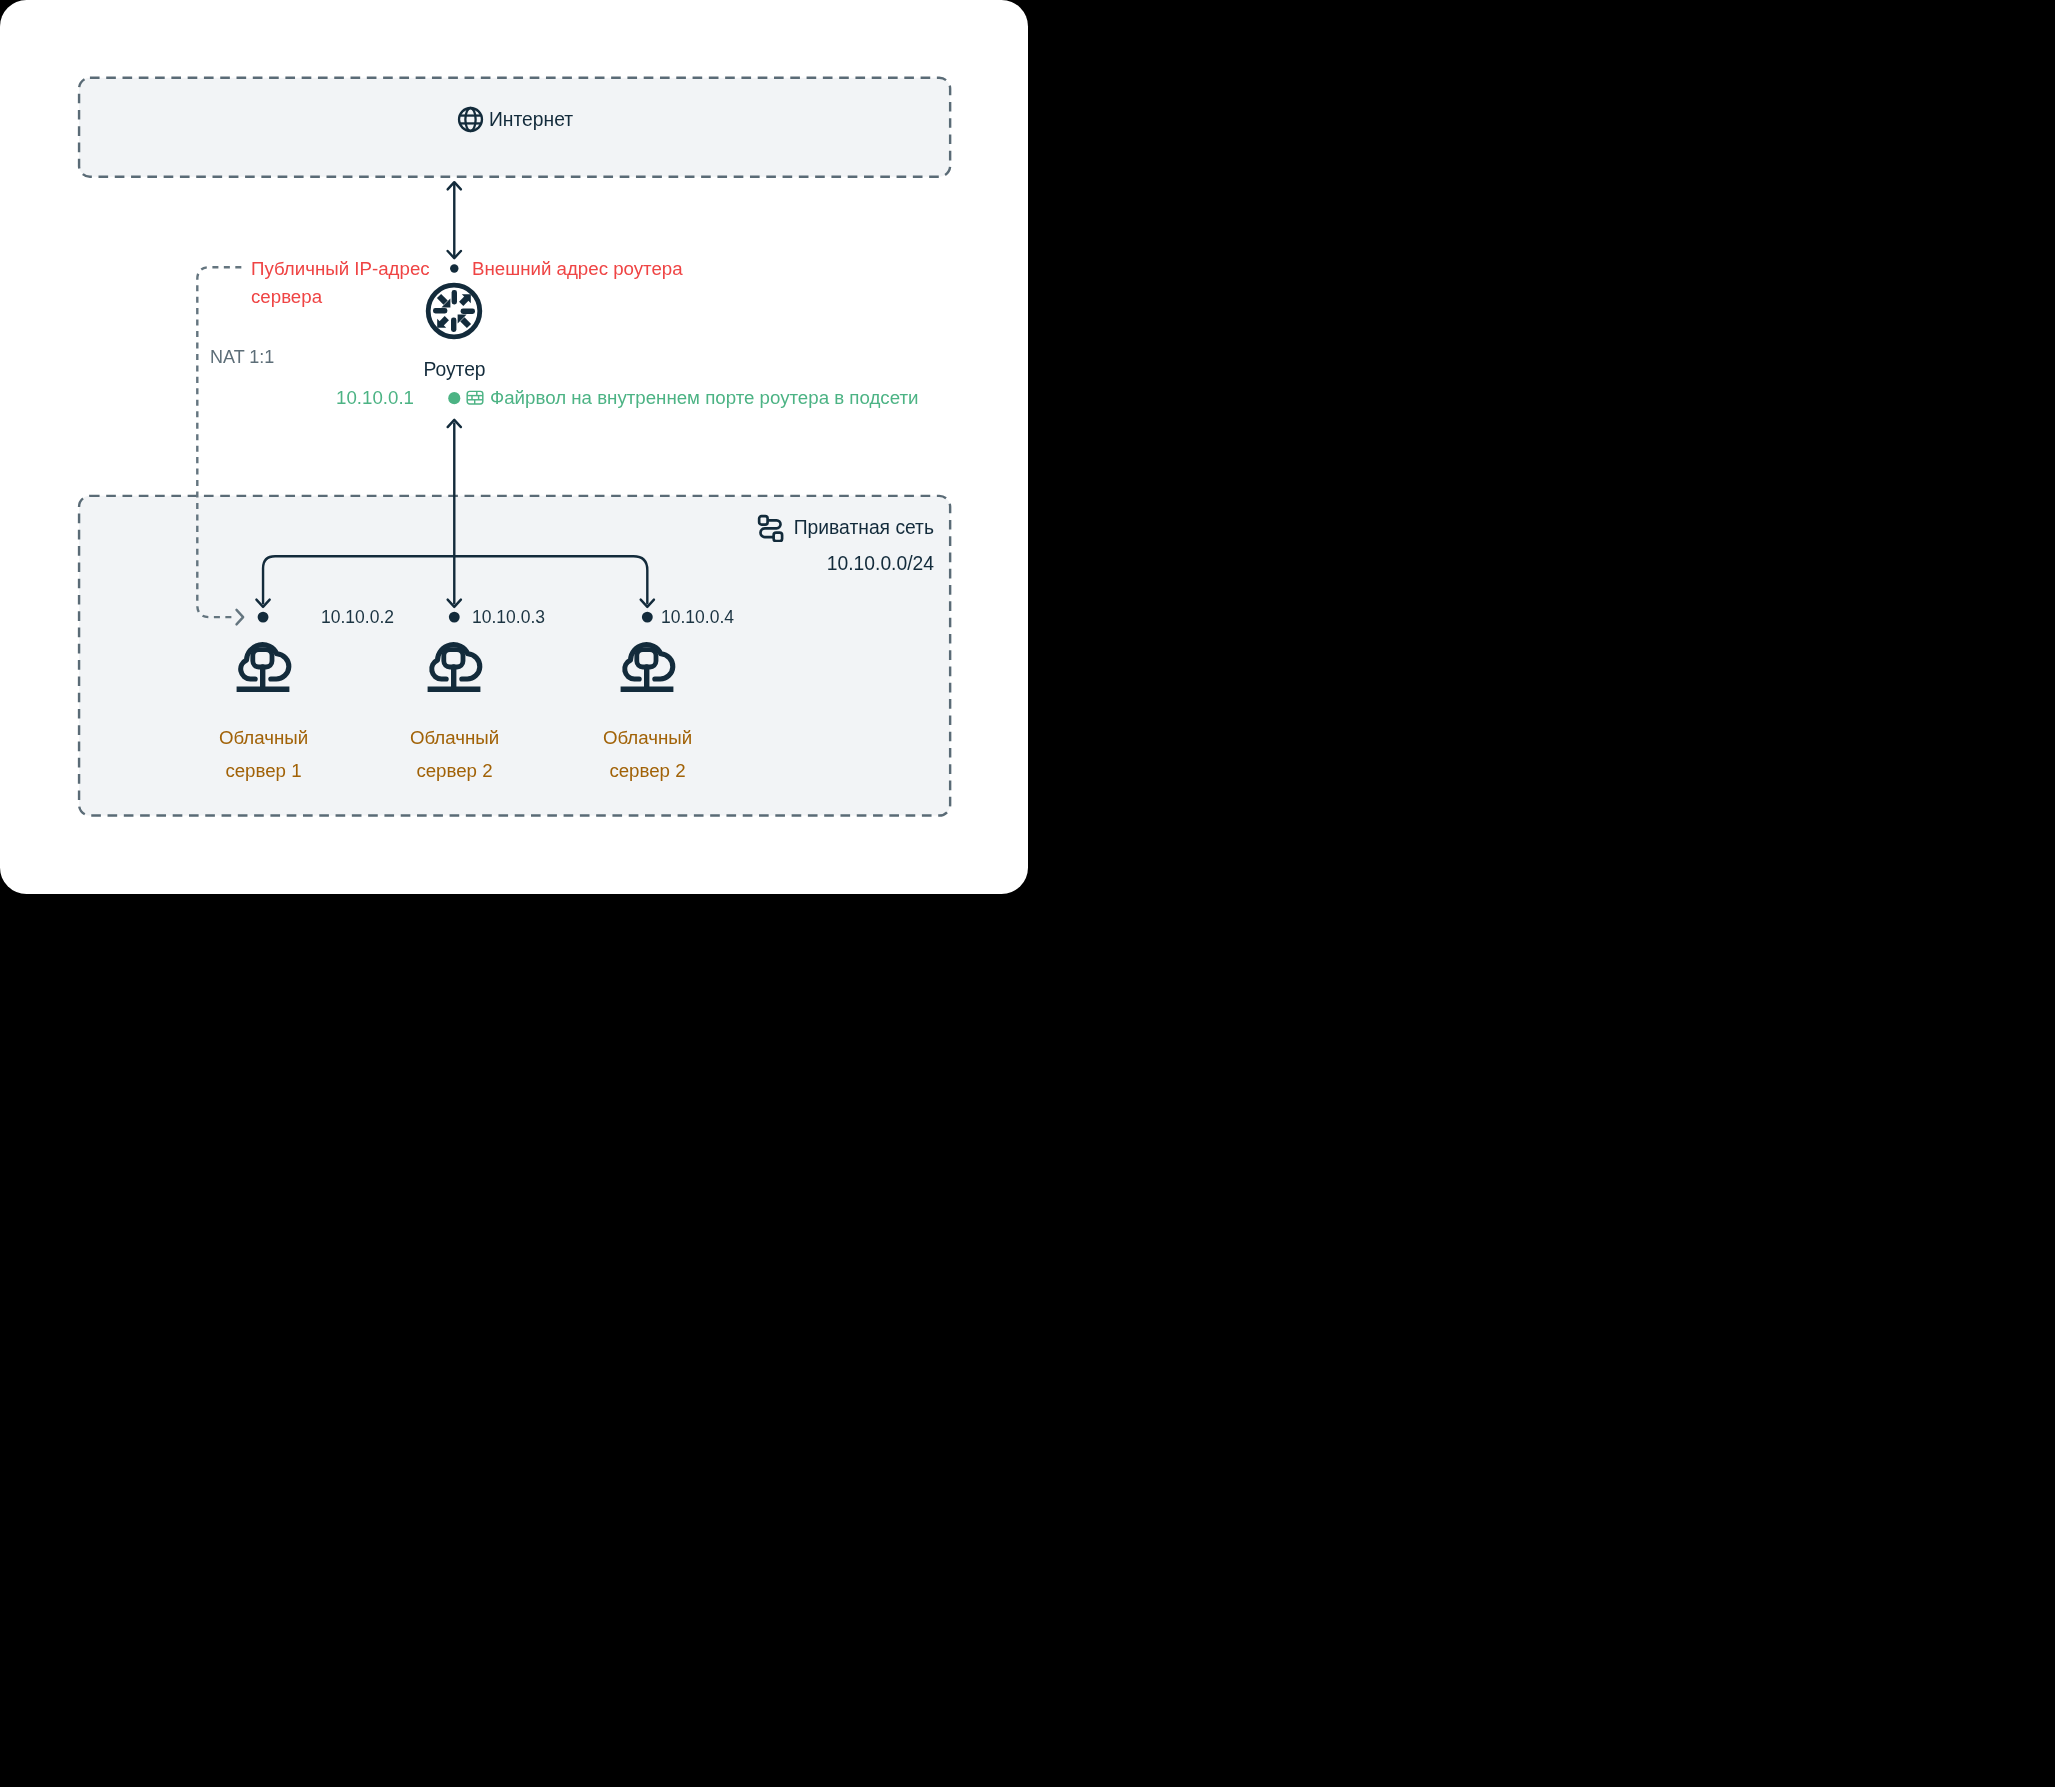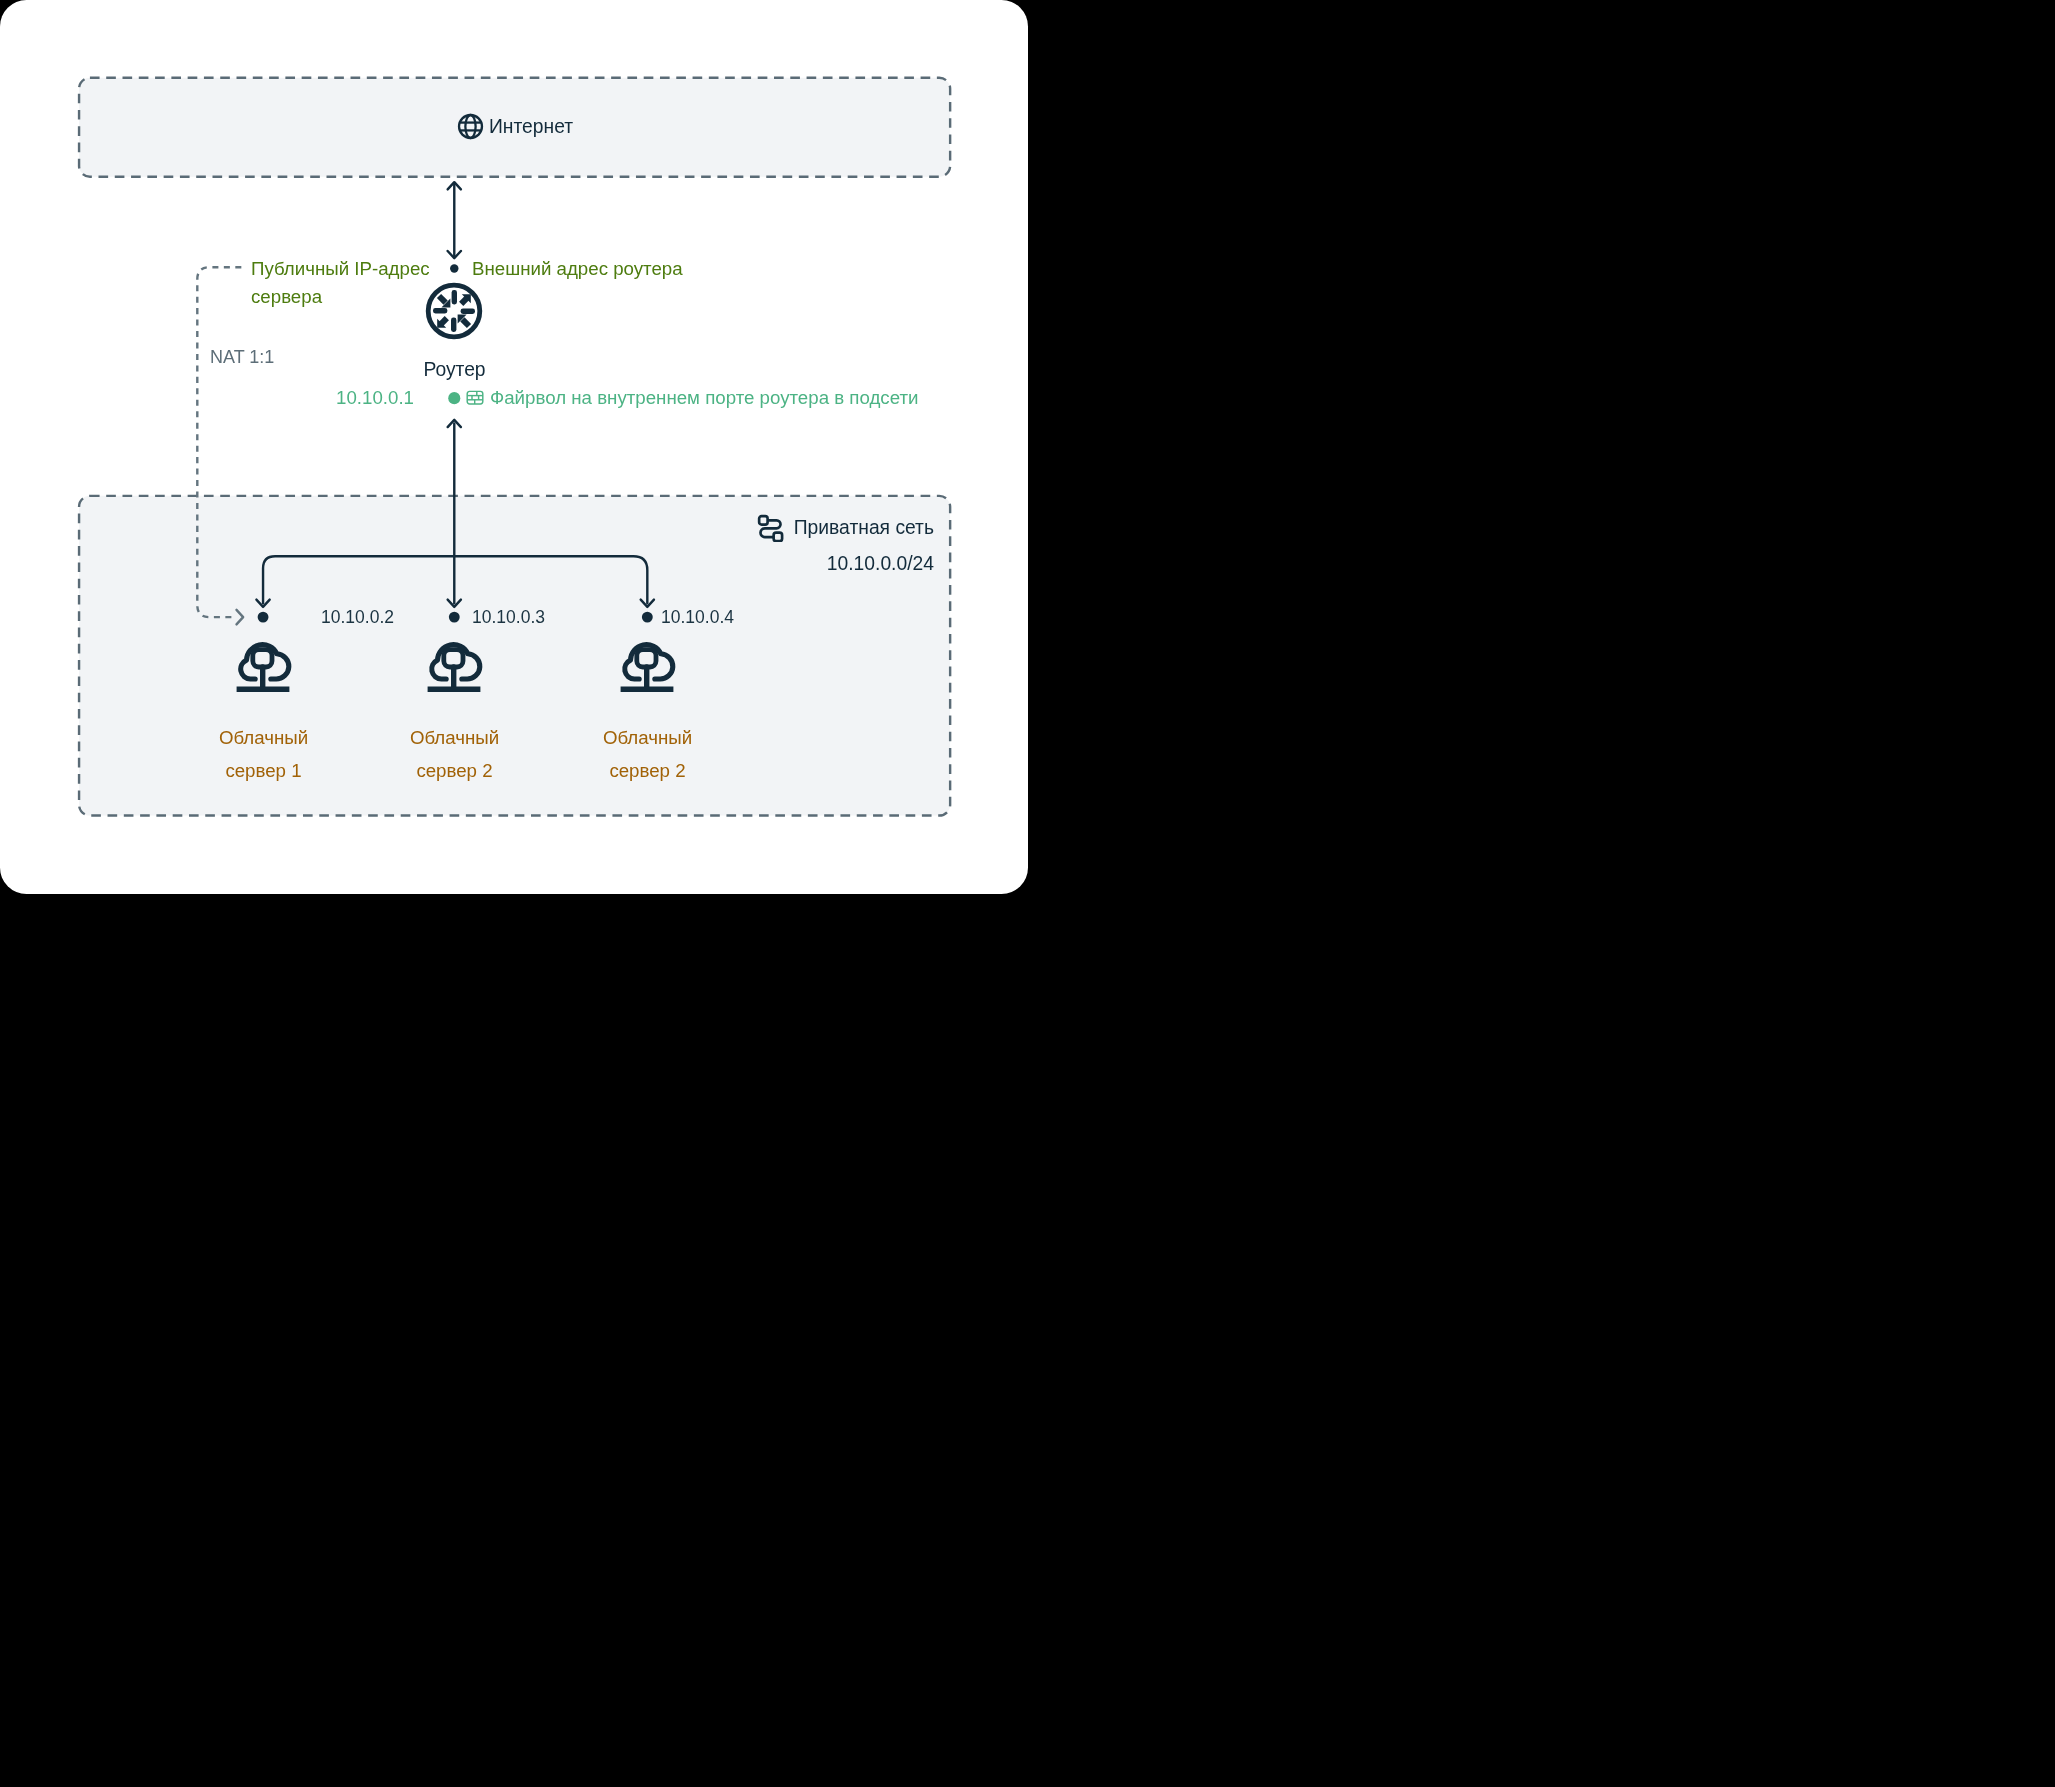--- a/index.html
+++ b/index.html
@@ -6,31 +6,31 @@
   .page{
     position:relative;
     width:1028px;height:894px;
     background:#ffffff;
     border-radius:26.5px;
     overflow:hidden;
     font-family:"Liberation Sans", sans-serif;
     color:#132B3B;
   }
   .abs{position:absolute;}
-  .lbl{font-size:18.7px;font-weight:500;color:#4d7c0f;line-height:22px;white-space:nowrap;}
+  .lbl{font-size:18.7px;font-weight:500;color:#ef4444;line-height:22px;white-space:nowrap;}
   .lbl-lg{font-size:19.3px;font-weight:500;color:#132B3B;line-height:23px;white-space:nowrap;}
   .ip{font-size:17.5px;font-weight:500;color:#1C3442;line-height:20.5px;white-space:nowrap;}
   .green{color:#4CB384;}
   .gray{color:#5D6E78;}
   svg{display:block;}
   .layer{position:absolute;left:0;top:0;pointer-events:none;}
   .content{position:absolute;left:0;top:0;width:100%;height:100%;}
   .net-label-title{display:flex;align-items:center;gap:8.4px;justify-content:flex-end;}
   .internet-inner{
-    position:absolute;left:79px;top:77px;width:871px;height:99px;
+    position:absolute;left:79px;top:70px;width:871px;height:99px;
     display:flex;align-items:center;justify-content:center;gap:4px;
   }
   .server-name{width:181px;text-align:center;font-size:18.7px;font-weight:500;line-height:33px;color:#a16207;}
 </style>
 </head>
 <body>
 
 <div class="page">
 
   <svg class="layer" width="1028" height="894" viewBox="0 0 1704 1482">

